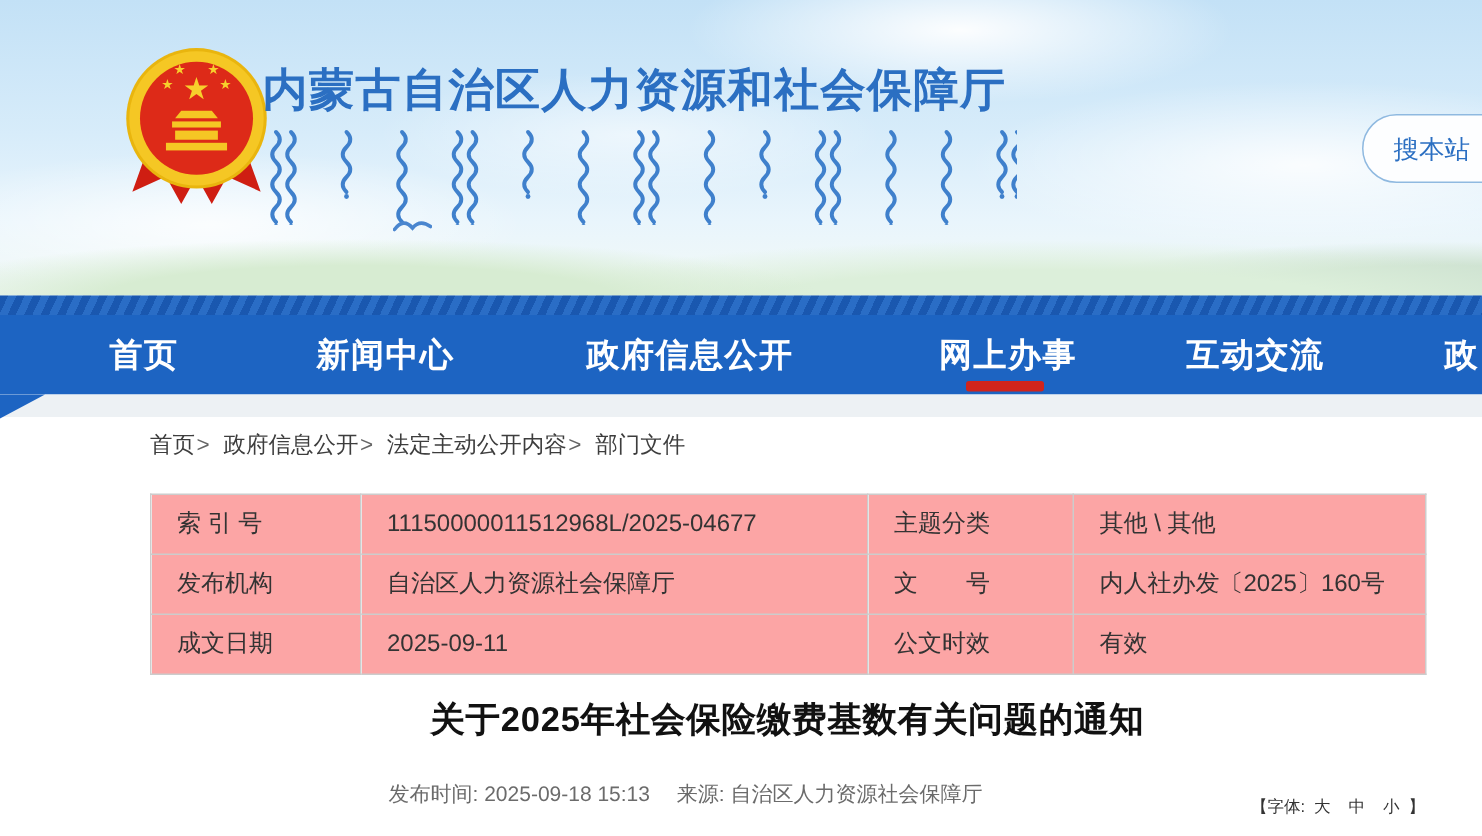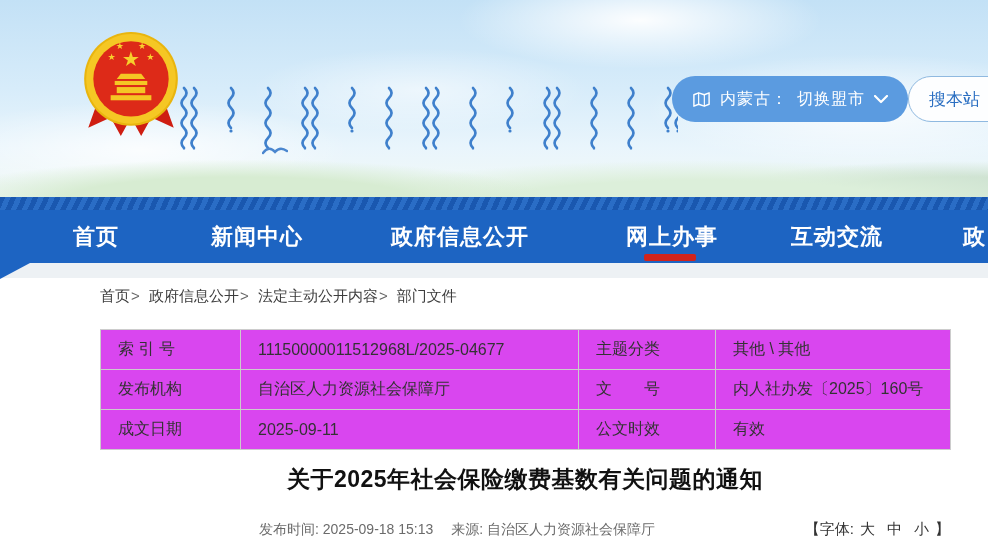--- a/index.html
+++ b/index.html
@@ -73,35 +73,35 @@
   }
   .breadcrumb a{color:#3d3d3d;text-decoration:none;cursor:pointer;}
   .breadcrumb .sep{color:#666;margin:0 5px 0 1px;}
   
   .doc-table{
     position:absolute;left:100px;top:329px;width:850px;
     border-collapse:collapse;table-layout:fixed;font-size:16px;color:#333;
   }
   .doc-table td{
     border:1px solid #ccc;height:39px;padding:0 0 0 17px;
-    white-space:nowrap;overflow:hidden;background:#d946ef;
+    white-space:nowrap;overflow:hidden;background:#fca5a5;
   }
   
   .article-title{
     position:absolute;left:100px;top:464px;width:850px;margin:0;
     text-align:center;font-size:23px;font-weight:bold;color:#111;letter-spacing:.5px;
   }
   .meta-row{position:absolute;left:100px;top:518px;width:850px;height:26px;}
   .meta{
     position:absolute;left:calc(50% - 68px);transform:translateX(-50%);top:3px;
     font-size:14px;color:#6b6b6b;white-space:nowrap;
   }
   .meta .v{margin-right:14px;margin-top:34px;}
   .font-widget{
-    position:absolute;right:0;top:2px;font-size:15px;color:#333;white-space:nowrap;
+    position:absolute;right:0;top:12px;font-size:11px;color:#333;white-space:nowrap;
   }
   .font-widget a{color:#333;text-decoration:none;margin:0 6px;cursor:pointer;}
 </style>
 </head>
 <body>
 
 <div class="sky">
   <div class="hills"></div>
 
   <svg class="emblem" width="106" height="112" viewBox="0 0 104 110">
@@ -113,20 +113,21 @@
     <text x="33" y="31" font-size="9" fill="#f7d02c" text-anchor="middle">★</text>
     <text x="41" y="21" font-size="9" fill="#f7d02c" text-anchor="middle">★</text>
     <text x="63" y="21" font-size="9" fill="#f7d02c" text-anchor="middle">★</text>
     <text x="71" y="31" font-size="9" fill="#f7d02c" text-anchor="middle">★</text>
     <path d="M38,50 L66,50 L62,45 L42,45 Z" fill="#f5c724"></path>
     <rect x="36" y="52" width="32" height="4" fill="#f5c724"></rect>
     <rect x="38" y="58" width="28" height="6" fill="#f5c724"></rect>
     <rect x="32" y="66" width="40" height="5" fill="#f5c724"></rect>
   </svg>
 
+  <h1 class="site-title">内蒙古自治区人力资源和社会保障厅</h1>
 
   <svg id="mg-script" class="mongolian" width="500" height="66" viewBox="0 0 500 66">
       <path d="M6,4 q5,5 0,10 q-5,5 0,10 q5,5 0,10 q-5,5 0,10 q5,5 0,10 q-5,5 0,10" fill="none" stroke="#3f80cc" stroke-width="2.6" stroke-linecap="round"></path>
       <circle cx="6" cy="67" r="1.6" fill="#3f80cc"></circle>
       <path d="M16,4 q5,5 0,10 q-5,5 0,10 q5,5 0,10 q-5,5 0,10 q5,5 0,10 q-5,5 0,10" fill="none" stroke="#3f80cc" stroke-width="2.6" stroke-linecap="round"></path>
       <circle cx="16" cy="67" r="1.6" fill="#3f80cc"></circle>
       <path d="M53,4 q5,5 0,10 q-5,5 0,10 q5,5 0,10 q-5,5 0,10" fill="none" stroke="#3f80cc" stroke-width="2.6" stroke-linecap="round"></path>
       <circle cx="53" cy="47" r="1.6" fill="#3f80cc"></circle>
       <path d="M90,4 q5,5 0,10 q-5,5 0,10 q5,5 0,10 q-5,5 0,10 q5,5 0,10 q-5,5 0,10" fill="none" stroke="#3f80cc" stroke-width="2.6" stroke-linecap="round"></path>
       <circle cx="90" cy="67" r="1.6" fill="#3f80cc"></circle>
@@ -157,31 +158,20 @@
       <path d="M490,4 q5,5 0,10 q-5,5 0,10 q5,5 0,10 q-5,5 0,10" fill="none" stroke="#3f80cc" stroke-width="2.6" stroke-linecap="round"></path>
       <circle cx="490" cy="47" r="1.6" fill="#3f80cc"></circle>
       <path d="M500,4 q5,5 0,10 q-5,5 0,10 q5,5 0,10 q-5,5 0,10" fill="none" stroke="#3f80cc" stroke-width="2.6" stroke-linecap="round"></path>
       <circle cx="500" cy="47" r="1.6" fill="#3f80cc"></circle>
     </svg>
 
   <svg class="bird" width="26" height="12" viewBox="0 0 26 12">
     <path d="M1,9 Q7,1 13,8 Q18,2 25,7" fill="none" stroke="#4a86cf" stroke-width="2.4" stroke-linecap="round"></path>
   </svg>
 
-  <button class="region-btn">
-    <svg width="19" height="19" viewBox="0 0 20 20">
-      <path d="M2,5 L7,3 L13,5 L18,3 L18,15 L13,17 L7,15 L2,17 Z" fill="none" stroke="#fff" stroke-width="1.5" stroke-linejoin="round"></path>
-      <path d="M7,3 L7,15 M13,5 L13,17" stroke="#fff" stroke-width="1.2"></path>
-    </svg>
-    <span class="lbl">内蒙古：</span>
-    <span class="lbl">切换盟市</span>
-    <svg width="14" height="9" viewBox="0 0 14 9">
-      <polyline points="1,1 7,7 13,1" fill="none" stroke="#fff" stroke-width="2.2" stroke-linecap="round" stroke-linejoin="round"></polyline>
-    </svg>
-  </button>
 
   <button class="search-btn">
     <span>搜本站</span>
 
   </button>
 </div>
 
 <nav class="main-nav">
   <a class="nav-item" style="left:73px">首页</a>
   <a class="nav-item" style="left:211px">新闻中心</a>

